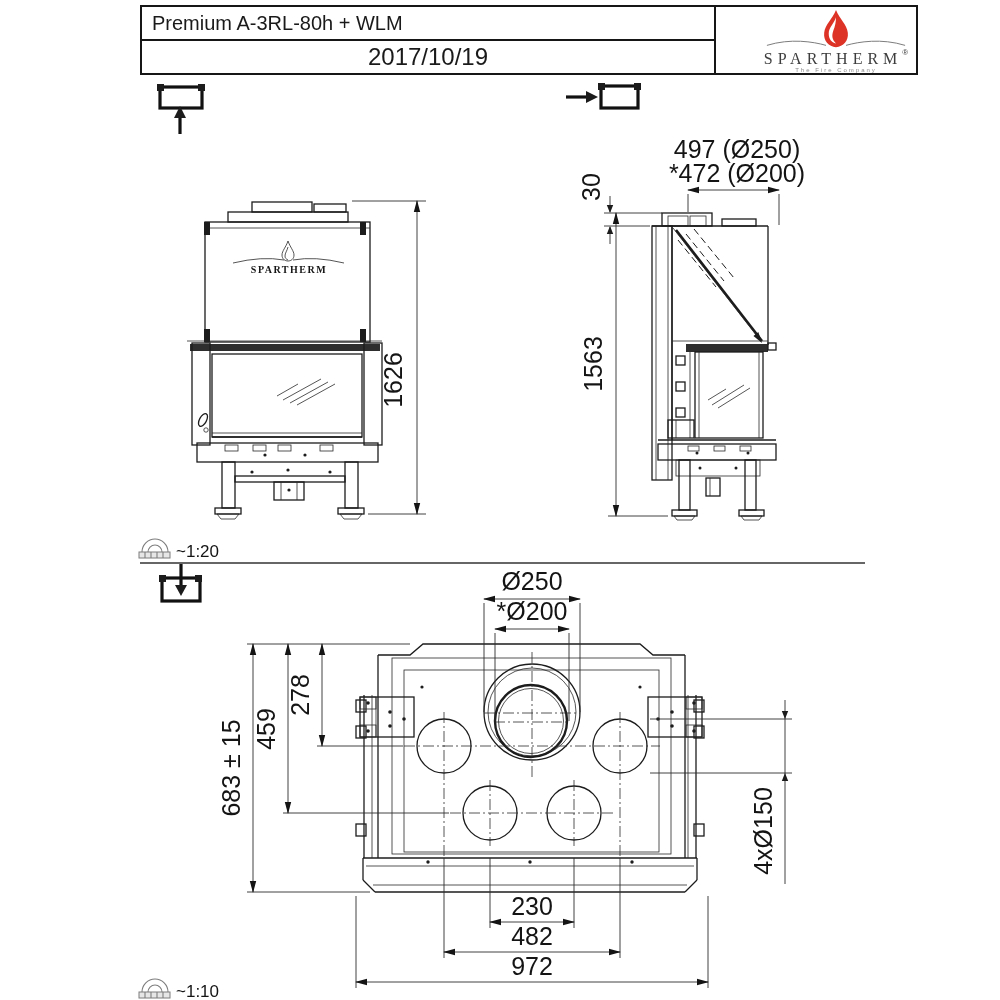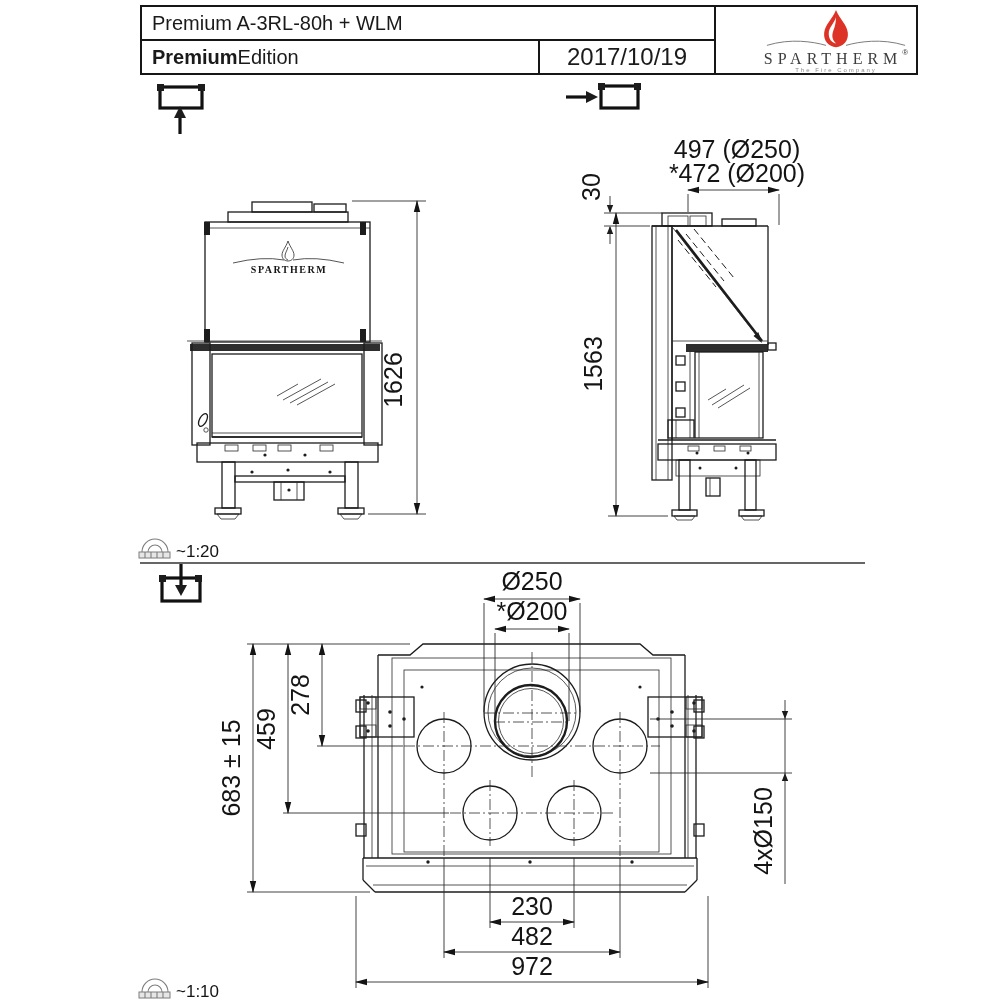--- a/index.html
+++ b/index.html
@@ -43,24 +43,20 @@
 </style>
 </head>
 <body>
 
 <div class="sheet">
 
   <div class="titleblock">
     <div class="tb-main">
       <div class="tb-row1">Premium A-3RL-80h + WLM</div>
       <div class="tb-row2">
-        <div class="tb-edition">
-            <b>Premium</b>
-            <span>Edition</span>
-          </div>
         <div class="tb-date">2017/10/19</div>
       </div>
     </div>
     <div class="tb-logo">
       <svg width="160" height="44" viewBox="0 0 160 44">
         <path d="M80,1 C76,11 68,17 67,26 C66,35 72,41 80,42 C88,41 94,35 93,26 C92,17 84,11 80,1 Z" fill="#dd3327"></path>
         <path d="M80,9 C78,16 72,20 72,27 C72,33 75,37 80,38 C76,34 75,30 77,24 C79,19 80,14 80,9 Z" fill="#ffffff"></path>
         <path d="M4,40 C30,32 55,36 69,40" class="gray"></path>
         <path d="M91,40 C105,36 130,32 156,40" class="gray"></path>
       </svg>

